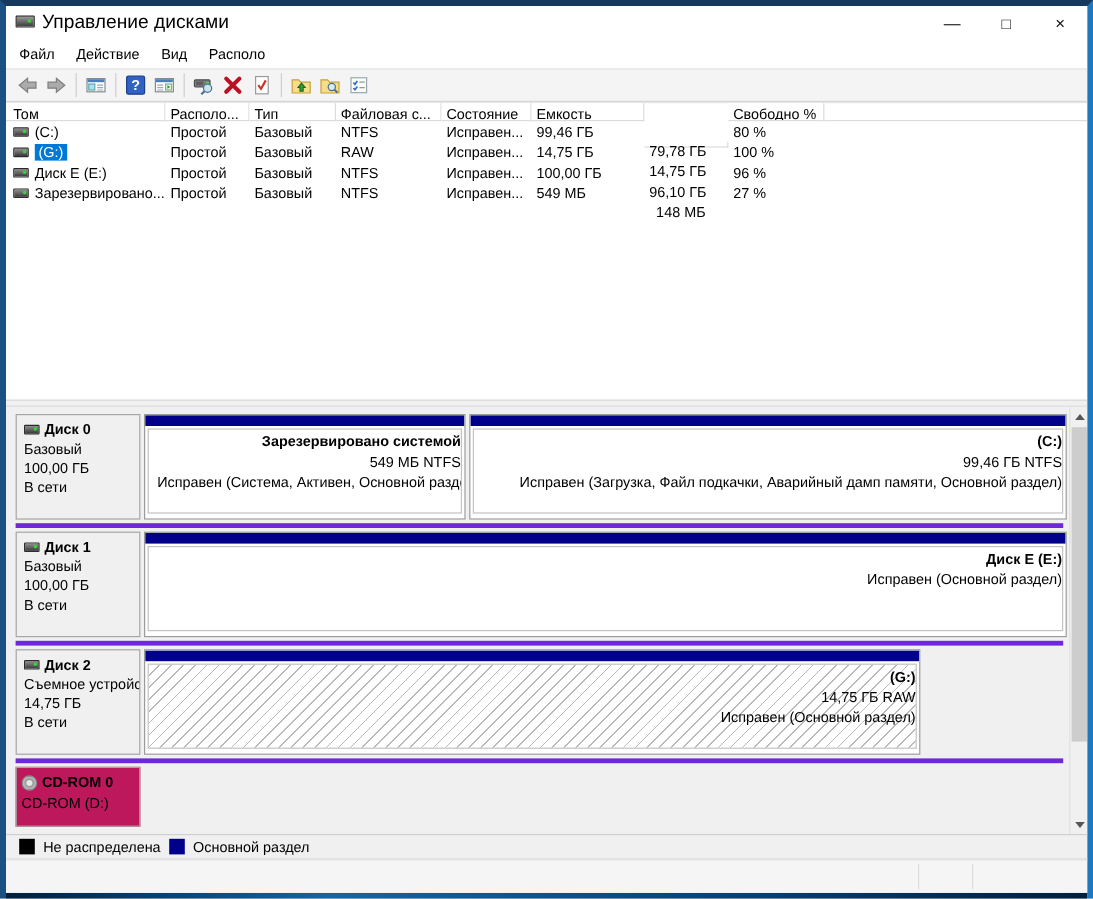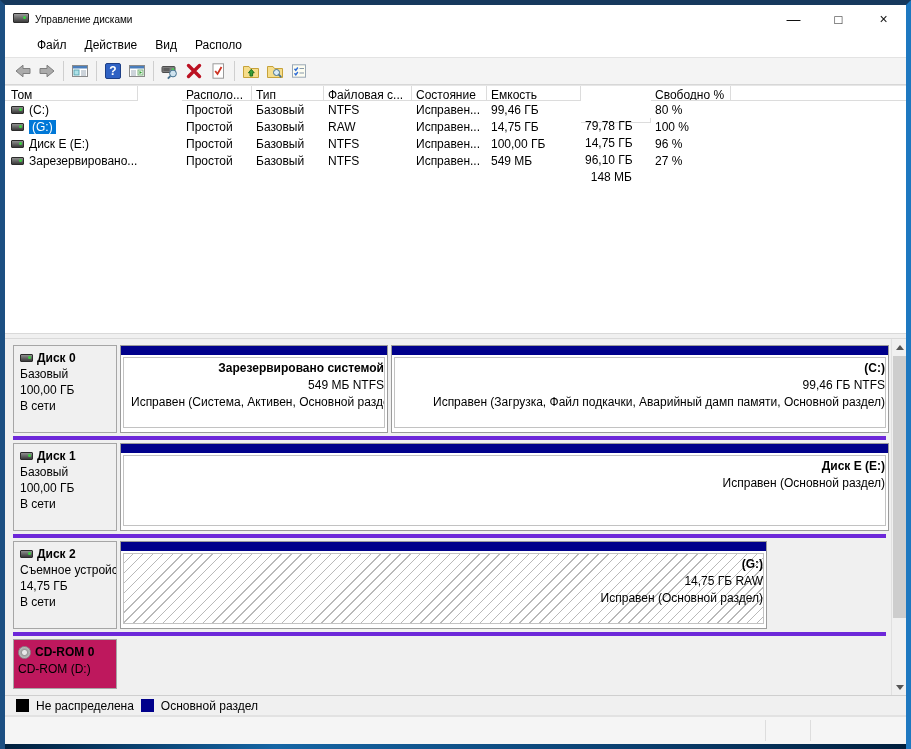--- a/index.html
+++ b/index.html
@@ -10,42 +10,42 @@
             border:5px solid #1c4f82; border-top-color:#16395d; border-right-color:#1e78c0;
             border-bottom:0; background:#fff; }
 
   
   .titlebar { height:28px; background:#fff; display:flex; align-items:center; flex:0 0 28px; }
   .title-ico { margin:0 6px 0 8px; }
   .drive-ico { width:16px; height:10px; background:linear-gradient(#9a9a9a,#3c3c3c);
                border:1px solid #2b2b2b; border-radius:1px; position:relative; display:inline-block; }
   .drive-ico::after { content:""; position:absolute; right:2px; top:2px; width:3px; height:3px;
                background:#3ad23f; border-radius:50%; }
-  .title-text { flex:1; font-size:10px; }
+  .title-text { flex:1; font-size:16px; }
   .win-btn { width:45px; height:28px; display:flex; align-items:center; justify-content:center;
              font-size:14px; color:#111; cursor:default; }
   .win-btn.max { font-size:13px; }
 
   
-  .menubar { height:24px; flex:0 0 24px; background:#fff; display:flex; align-items:center; padding-left:23px; }
+  .menubar { height:24px; flex:0 0 24px; background:#fff; display:flex; align-items:center; padding-left:2px; }
   .menu-item { padding:3px 9px; }
 
   
   .toolbar { height:28px; flex:0 0 28px; background:#f4f4f4; border-top:1px solid #e3e3e3;
              border-bottom:1px solid #d7d7d7; display:flex; align-items:center; padding-left:6px; }
   .tb-btn { width:24px; height:24px; display:flex; align-items:center; justify-content:center; }
   .tb-sep { width:1px; height:20px; background:#cfcfcf; margin:0 4px; }
 
   
   .vol-list { flex:0 0 248px; background:#fff; overflow:hidden; }
   .vl-header { display:flex; height:16px; border-top:1px solid #e6e6e6; }
   .vl-hcell { border-right:1px solid #dcdcdc; border-bottom:1px solid #dcdcdc; background:#fff;
               padding:2px 4px; white-space:nowrap; overflow:hidden; }
   .vl-hfill { flex:1; border-bottom:1px solid #dcdcdc; }
-  .c0{width:133px; padding-left:6px;} .c1{width:70px;margin-left:44px;} .c2{width:72px;} .c3{width:88px;}
+  .c0{width:133px; padding-left:6px;} .c1{width:70px;} .c2{width:72px;} .c3{width:88px;}
   .c4{width:75px;} .c5{width:94px;} .c6{width:70px;margin-top:32px;} .c7{width:80px;}
   .vl-row { display:flex; height:17px; align-items:center; }
   .vl-cell { padding:0 4px; white-space:nowrap; overflow:hidden; border-right:1px solid transparent; }
   .vl-cell.vol { display:flex; align-items:center; gap:5px; padding-left:6px; }
   .row-ico { width:13px; height:8px; background:linear-gradient(#8f8f8f,#3a3a3a);
              border:1px solid #2b2b2b; border-radius:1px; position:relative; flex:0 0 13px; }
   .row-ico::after { content:""; position:absolute; right:1px; top:1px; width:3px; height:3px;
              background:#3ad23f; border-radius:50%; }
   .free-col { text-align:right; padding-right:18px; }
   .sel { background:#0078d7; color:#fff; padding:0 3px; }

